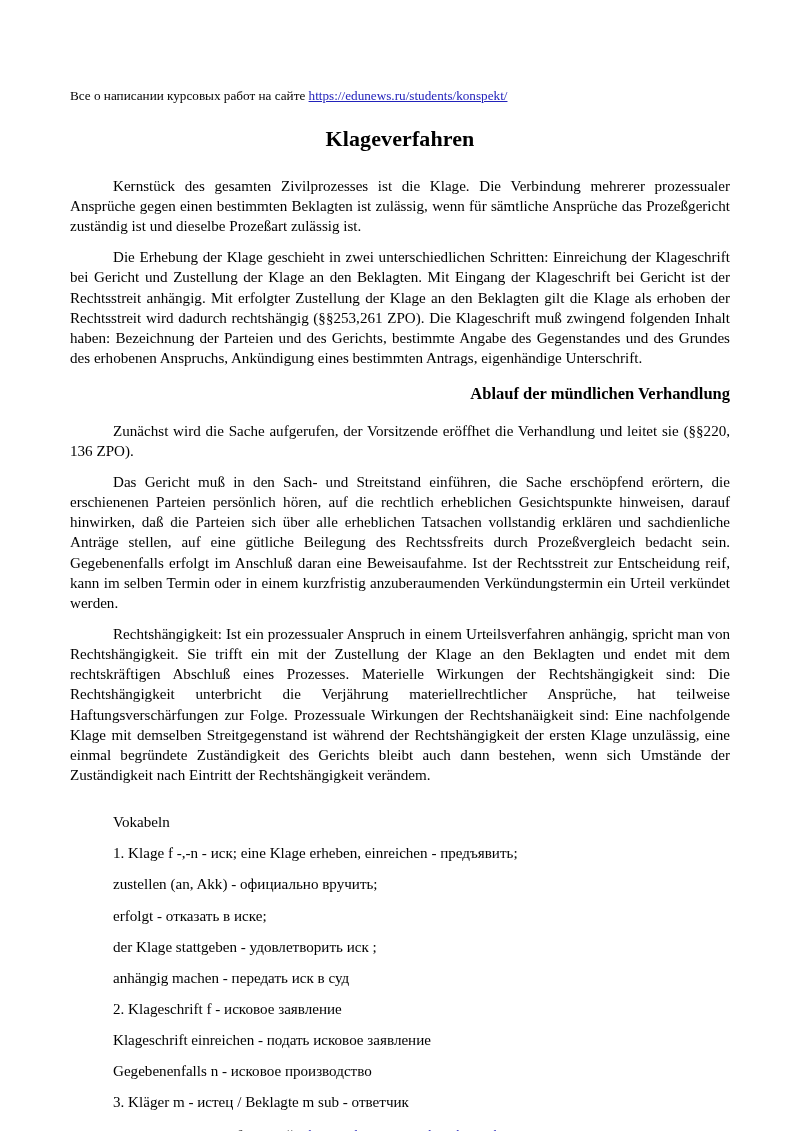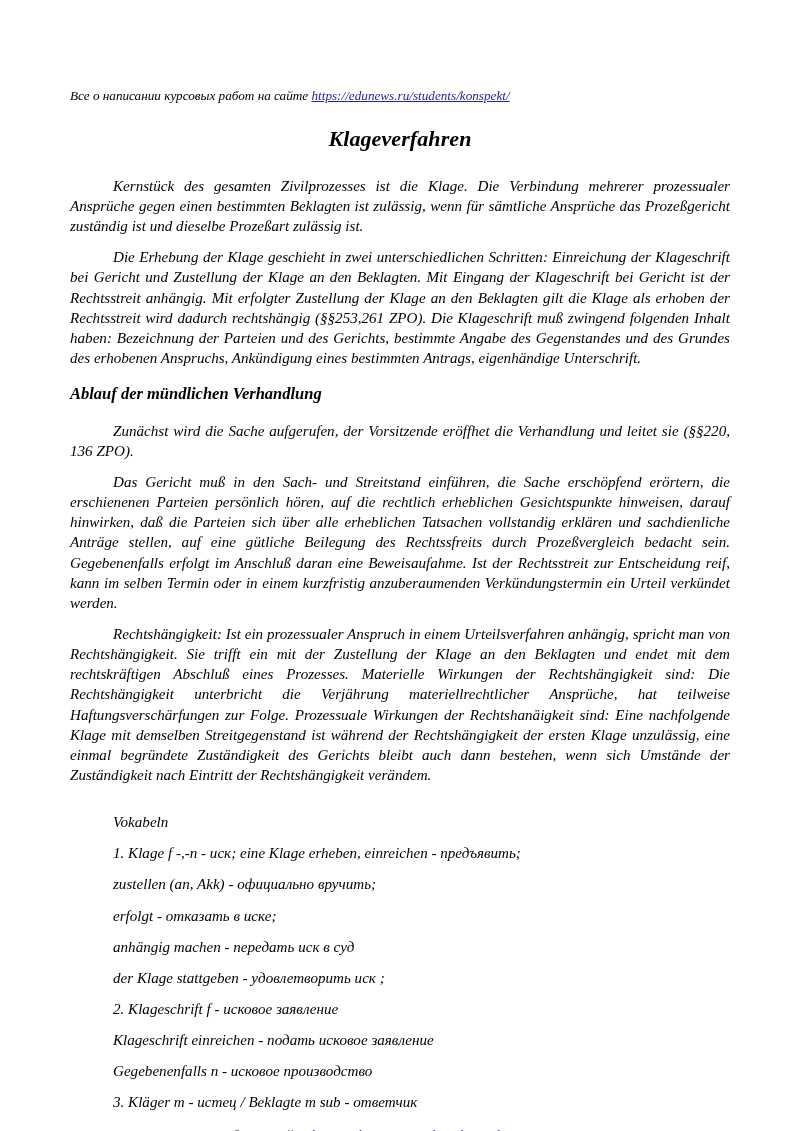--- a/index.html
+++ b/index.html
@@ -13,42 +13,41 @@
     font-family: "Liberation Serif", "DejaVu Serif", serif;
     color: #000000;
     -webkit-font-smoothing: antialiased;
   }
   .page {
     position: relative;
     width: 800px;
     height: 1131px;
     box-sizing: border-box;
     padding: 88px 70px 0 70px;
-    font-style: italic;
   }
   .site-note {
     font-size: 13.2px;
     line-height: 1.25;
     color: #000000;
     white-space: nowrap;
   }
   .site-note .url {
     color: #2222bb;
     text-decoration: underline;
   }
   .doc-title {
     text-align: center;
     font-size: 22px;
     font-weight: bold;
     margin: 21px 0 0 0;
     line-height: 1.2;
     letter-spacing: 0.1px;
   }
   .section-title {
-    text-align: left;
+    text-align: right;
     font-size: 16.5px;
     font-weight: bold;
     margin: 16px 0 16px 0;
     line-height: 1.25;
   }
   p.body-par {
     font-size: 15.1px;
     line-height: 1.335;
     text-align: justify;
     text-justify: inter-word;
@@ -101,22 +100,22 @@
 
   <p class="body-par">Zunächst wird die Sache aufgerufen, der Vorsitzende eröffhet die Verhandlung und leitet sie (§§220, 136 ZPO).</p>
   <p class="body-par">Das Gericht muß in den Sach- und Streitstand einführen, die Sache erschöpfend erörtern, die erschienenen Parteien persönlich hören, auf die rechtlich erheblichen Gesichtspunkte hinweisen, darauf hinwirken, daß die Parteien sich über alle erheblichen Tatsachen vollstandig erklären und sachdienliche Anträge stellen, auf eine gütliche Beilegung des Rechtssfreits durch Prozeßvergleich bedacht sein. Gegebenenfalls erfolgt im Anschluß daran eine Beweisaufahme. Ist der Rechtsstreit zur Entscheidung reif, kann im selben Termin oder in einem kurzfristig anzuberaumenden Verkündungstermin ein Urteil verkündet werden.</p>
   <p class="body-par">Rechtshängigkeit: Ist ein prozessualer Anspruch in einem Urteilsverfahren anhängig, spricht man von Rechtshängigkeit. Sie trifft ein mit der Zustellung der Klage an den Beklagten und endet mit dem rechtskräftigen Abschluß eines Prozesses. Materielle Wirkungen der Rechtshängigkeit sind: Die Rechtshängigkeit unterbricht die Verjährung materiellrechtlicher Ansprüche, hat teilweise Haftungsverschärfungen zur Folge. Prozessuale Wirkungen der Rechtshanäigkeit sind: Eine nachfolgende Klage mit demselben Streitgegenstand ist während der Rechtshängigkeit der ersten Klage unzulässig, eine einmal begründete Zuständigkeit des Gerichts bleibt auch dann bestehen, wenn sich Umstände der Zuständigkeit nach Eintritt der Rechtshängigkeit verändem.</p>
 
   <div class="vocab">
     <div class="vocab-line">Vokabeln</div>
     <div class="vocab-line">1. Klage f  -,-n - иск; eine Klage erheben, einreichen - предъявить;</div>
     <div class="vocab-line">zustellen (an, Akk) - официально вручить;</div>
     <div class="vocab-line">erfolgt - отказать в иске;</div>
+    <div class="vocab-line">der Klage stattgeben - удовлетворить иск ;</div>
     <div class="vocab-line">anhängig machen - передать иск в суд</div>
-    <div class="vocab-line">der Klage stattgeben - удовлетворить иск ;</div>
     <div class="vocab-line">2. Klageschrift f - исковое заявление</div>
     <div class="vocab-line">Klageschrift einreichen - подать исковое заявление</div>
     <div class="vocab-line">Gegebenenfalls n - исковое производство</div>
     <div class="vocab-line">3. Kläger  m - истец / Beklagte m sub - ответчик</div>
   </div>
 
   <div class="footer-note">
     <span>Все о написании курсовых работ на сайте </span><a class="url" href="#">https://edunews.ru/students/konspekt/</a>
   </div>
 

